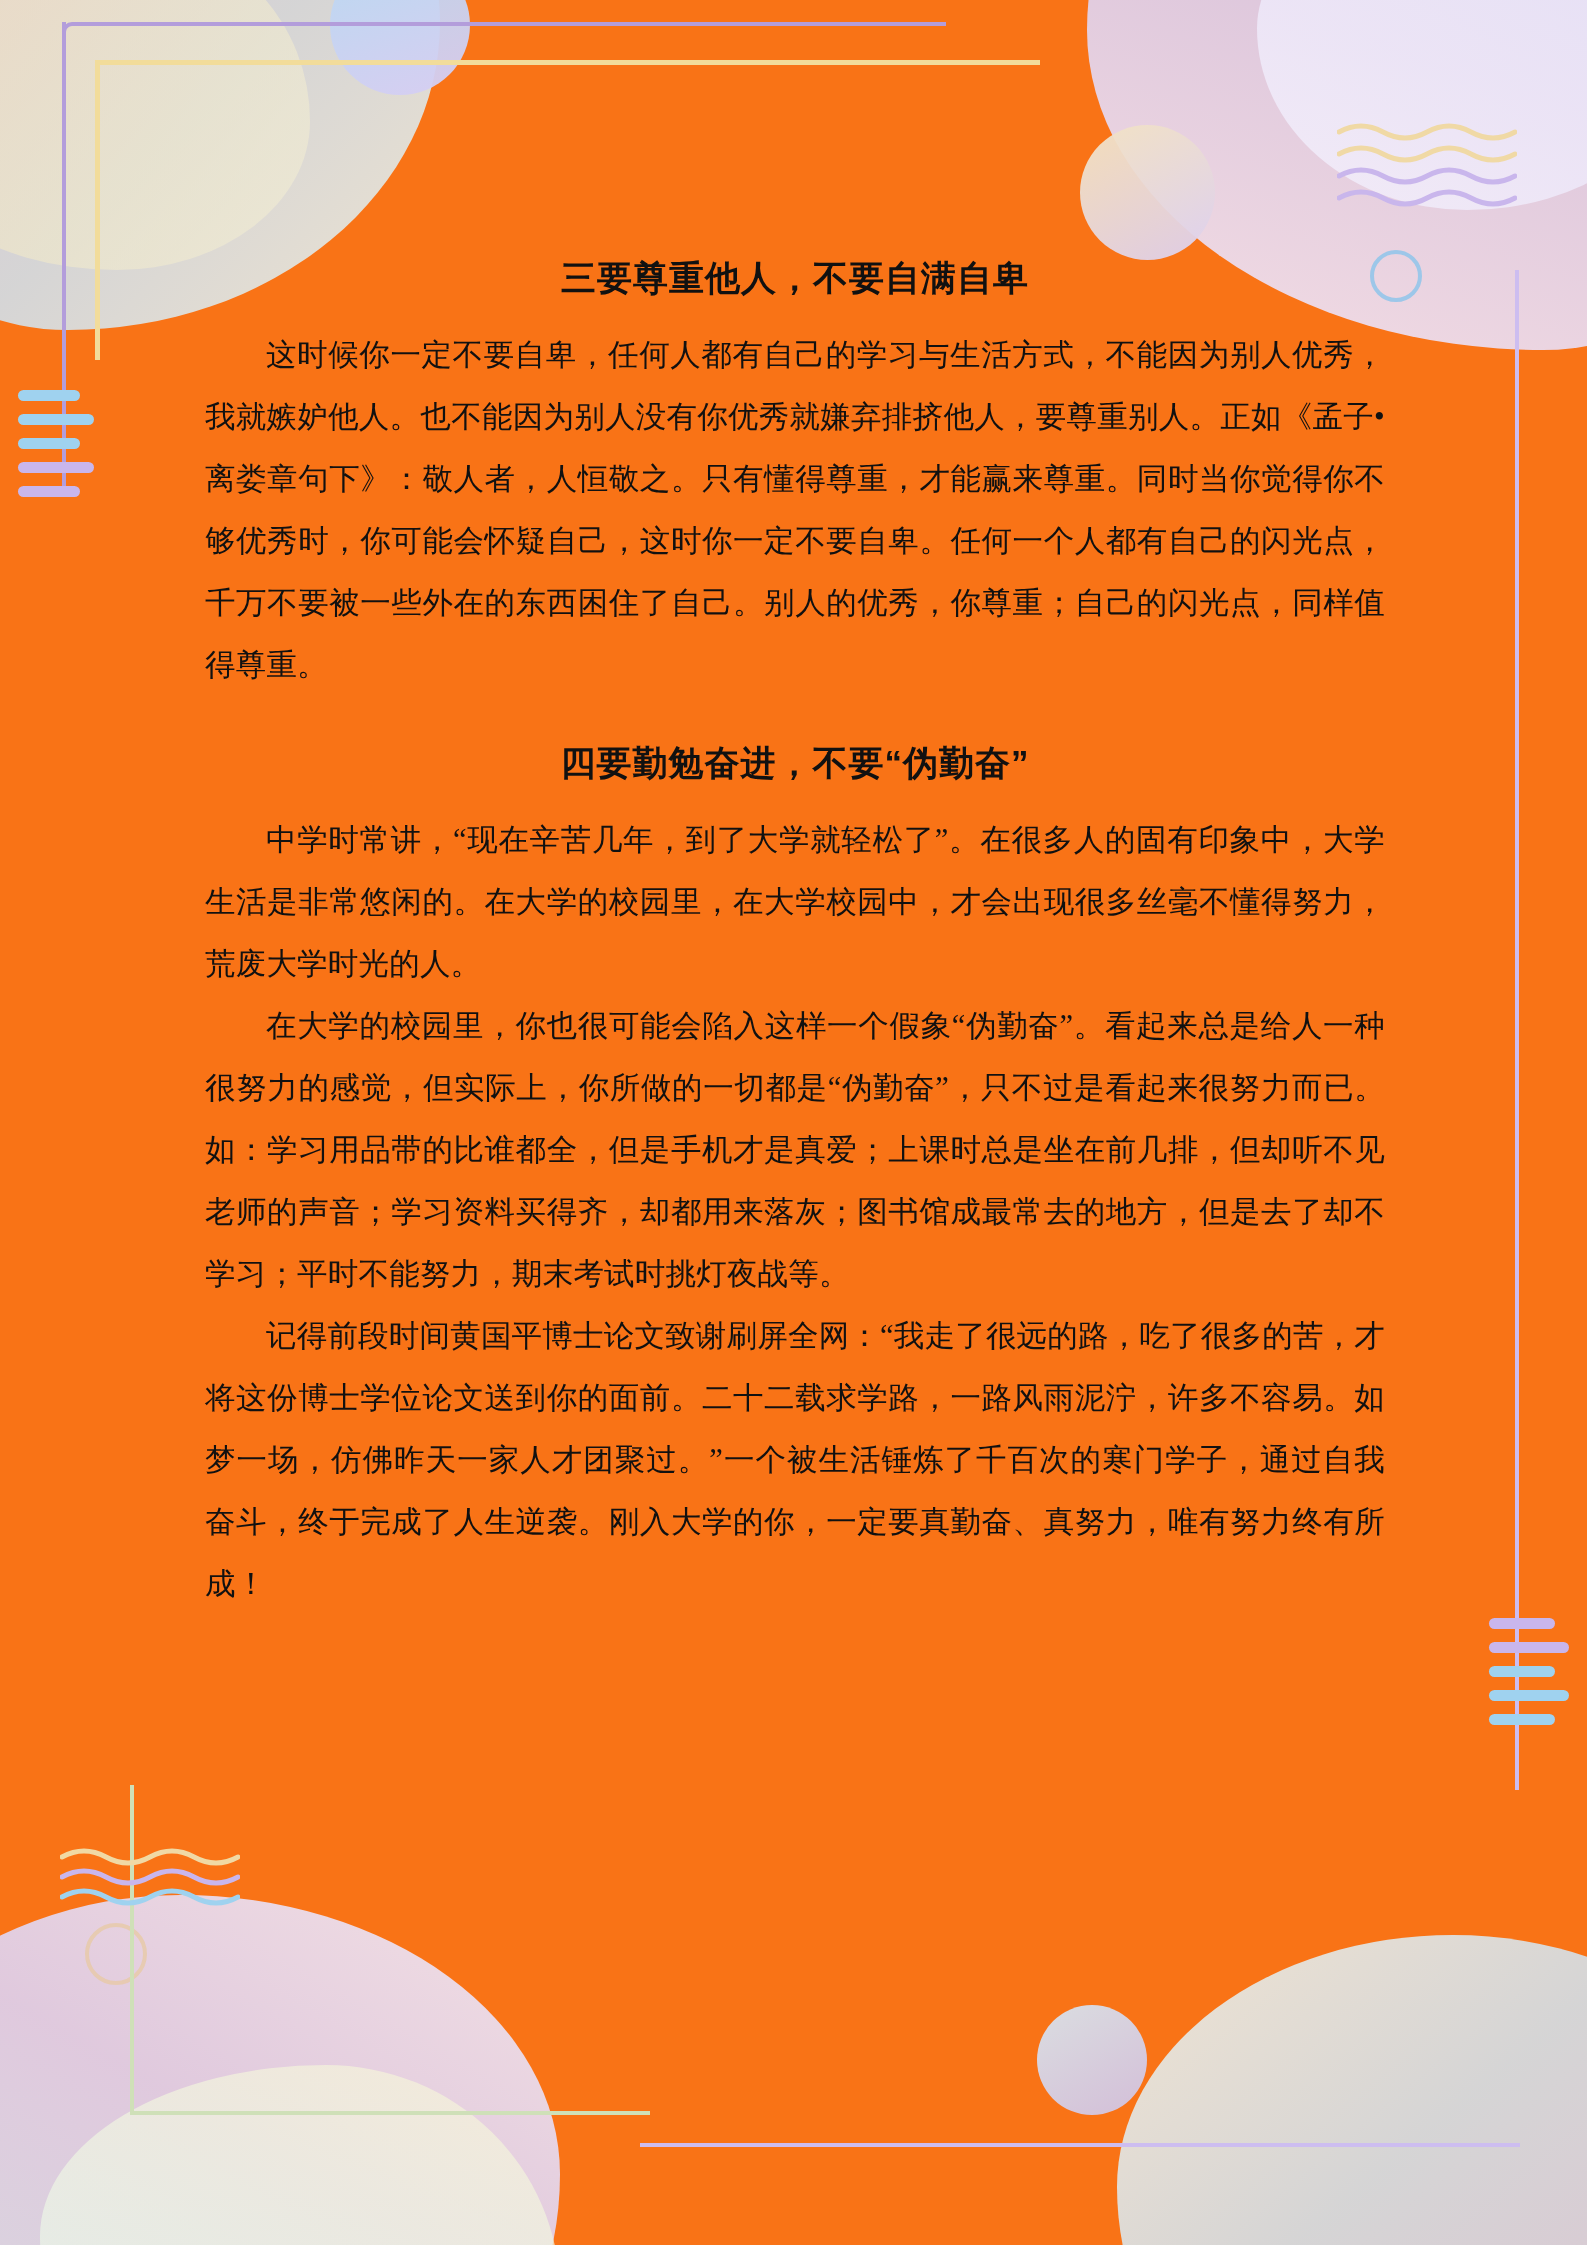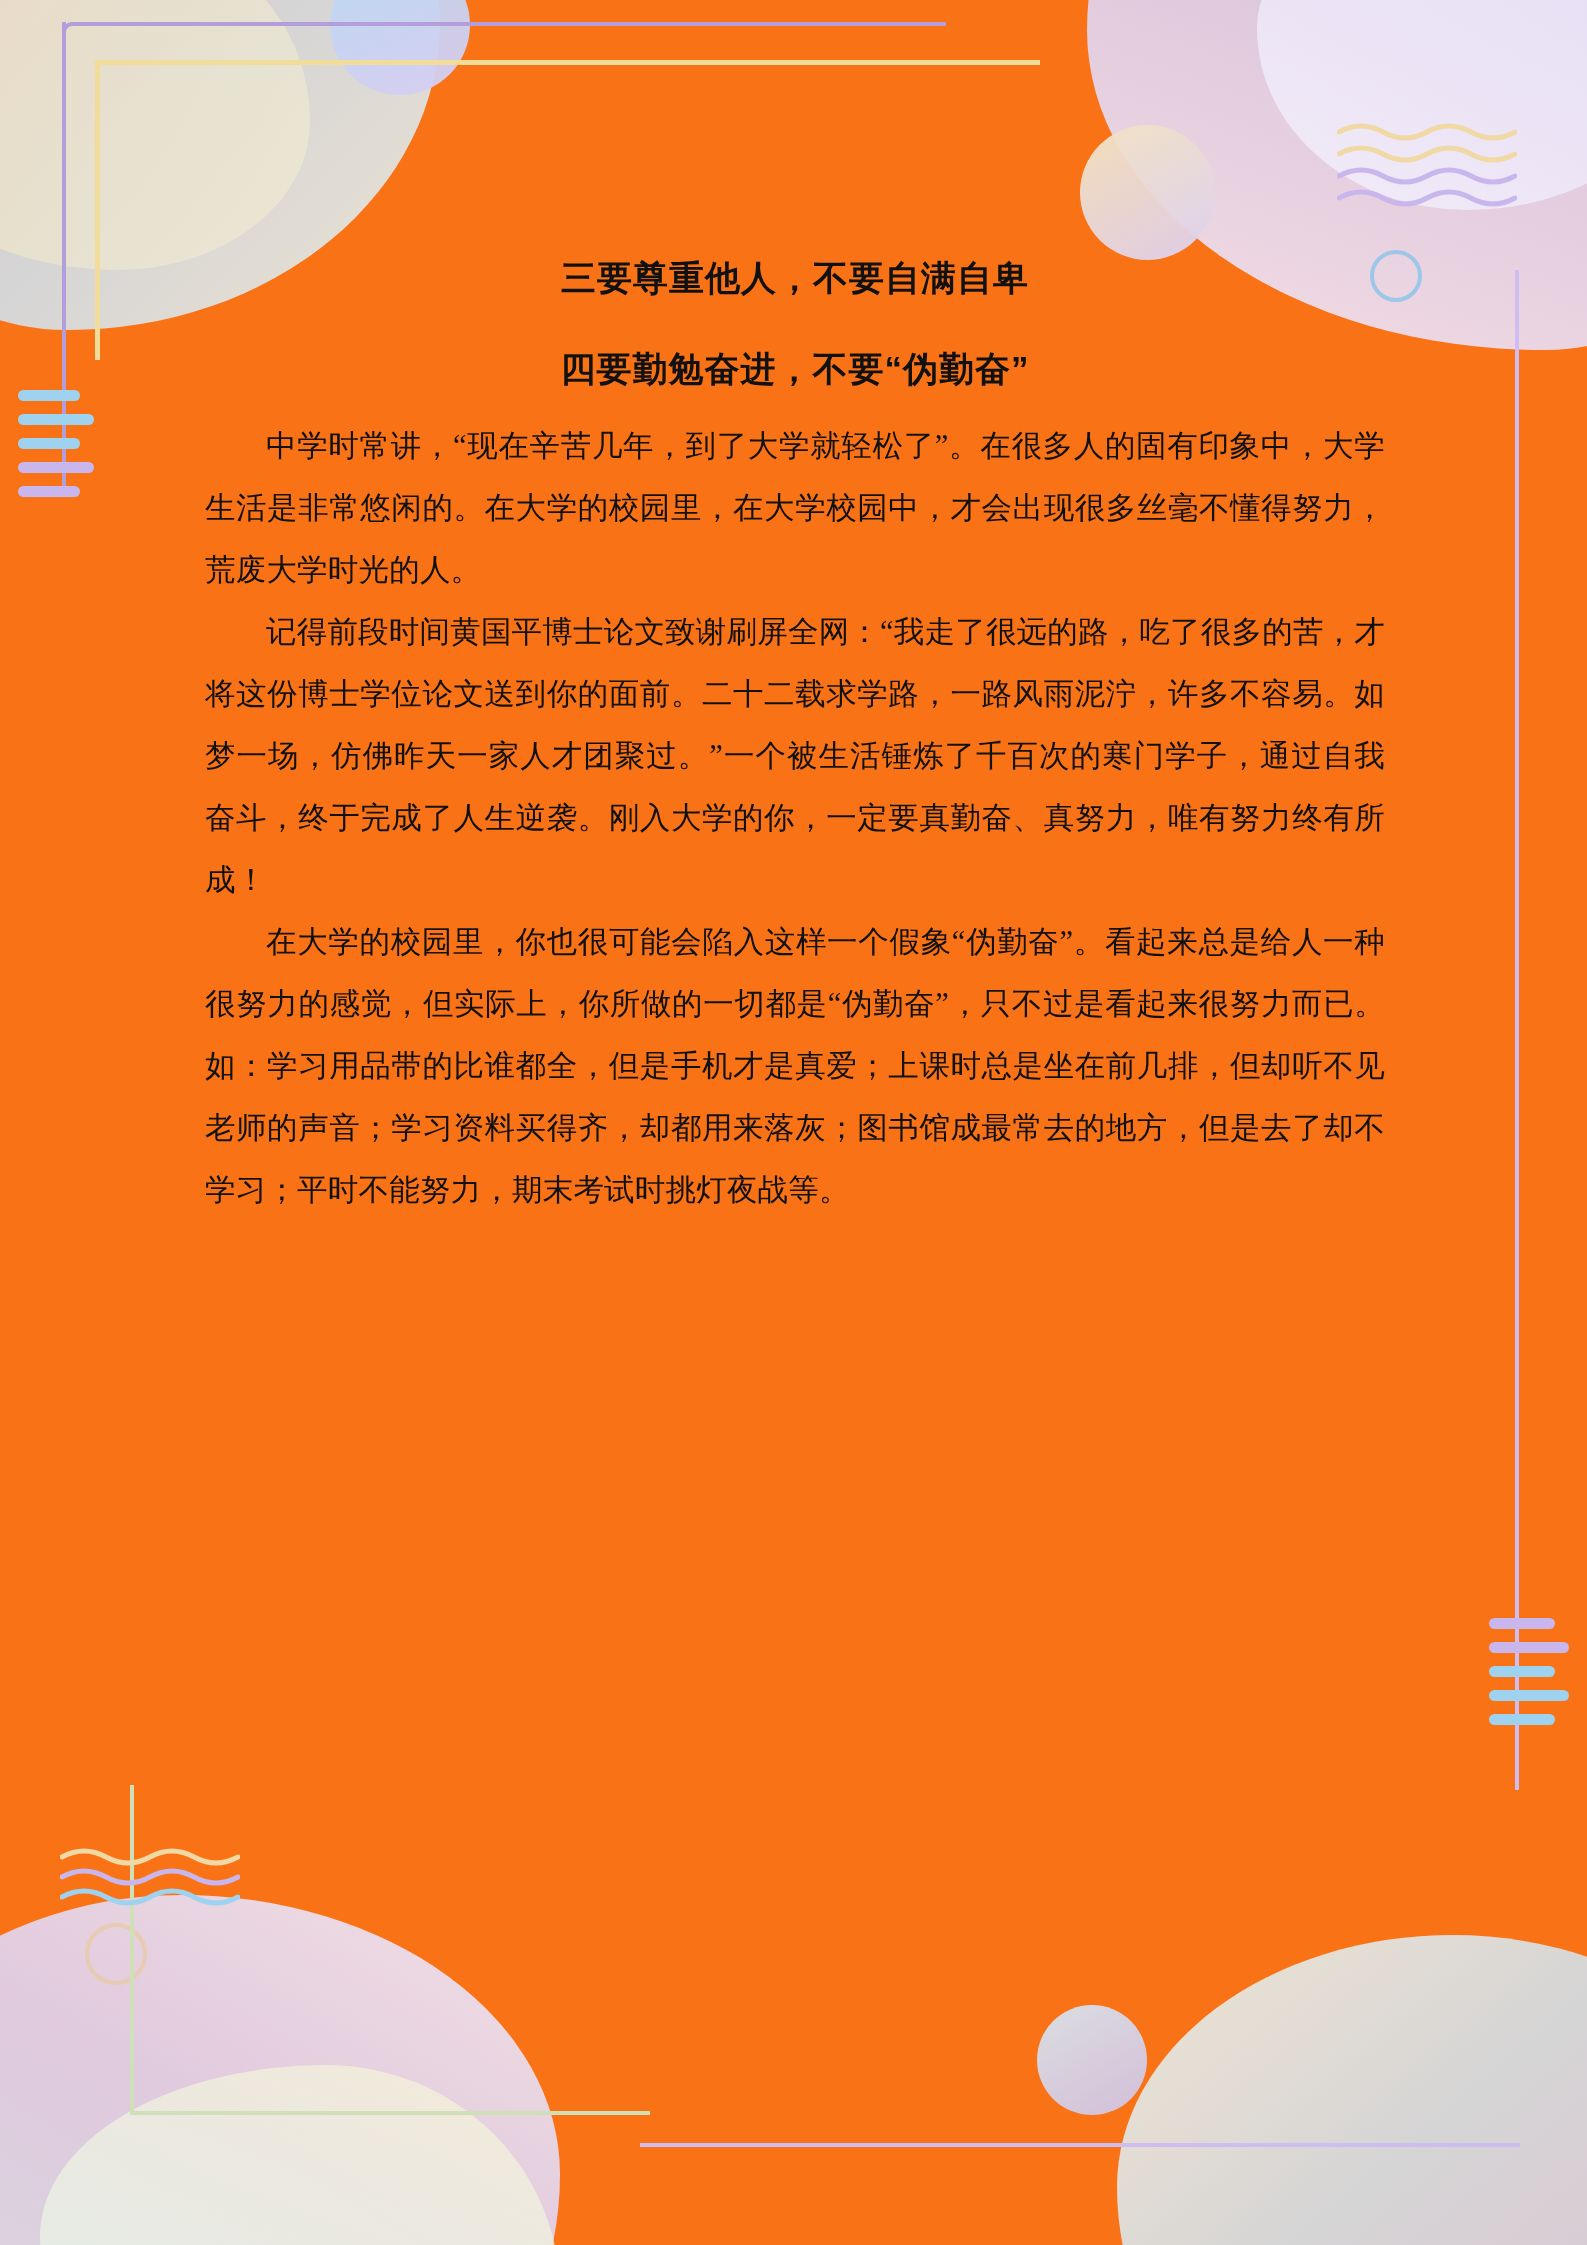--- a/index.html
+++ b/index.html
@@ -267,23 +267,24 @@
     <div class="bar" style="width:66px;background:#9fd2ef;"></div>
     <div class="bar" style="width:80px;background:#9fd2ef;"></div>
     <div class="bar" style="width:66px;background:#9fd2ef;"></div>
   </div>
 
   <div class="content">
 
     <h2 class="section-title">三要尊重他人，不要自满自卑</h2>
 
 
+    <p class="para">这时候你一定不要自卑，任何人都有自己的学习与生活方式，不能因为别人优秀，我就嫉妒他人。也不能因为别人没有你优秀就嫌弃排挤他人，要尊重别人。正如《孟子•离娄章句下》：敬人者，人恒敬之。只有懂得尊重，才能赢来尊重。同时当你觉得你不够优秀时，你可能会怀疑自己，这时你一定不要自卑。任何一个人都有自己的闪光点，千万不要被一些外在的东西困住了自己。别人的优秀，你尊重；自己的闪光点，同样值得尊重。</p>
 
     <h2 class="section-title second">四要勤勉奋进，不要“伪勤奋”</h2>
 
     <p class="para">中学时常讲，“现在辛苦几年，到了大学就轻松了”。在很多人的固有印象中，大学生活是非常悠闲的。在大学的校园里，在大学校园中，才会出现很多丝毫不懂得努力，荒废大学时光的人。</p>
 
+    <p class="para">在大学的校园里，你也很可能会陷入这样一个假象“伪勤奋”。看起来总是给人一种很努力的感觉，但实际上，你所做的一切都是“伪勤奋”，只不过是看起来很努力而已。如：学习用品带的比谁都全，但是手机才是真爱；上课时总是坐在前几排，但却听不见老师的声音；学习资料买得齐，却都用来落灰；图书馆成最常去的地方，但是去了却不学习；平时不能努力，期末考试时挑灯夜战等。</p>
+
     <p class="para">记得前段时间黄国平博士论文致谢刷屏全网：“我走了很远的路，吃了很多的苦，才将这份博士学位论文送到你的面前。二十二载求学路，一路风雨泥泞，许多不容易。如梦一场，仿佛昨天一家人才团聚过。”一个被生活锤炼了千百次的寒门学子，通过自我奋斗，终于完成了人生逆袭。刚入大学的你，一定要真勤奋、真努力，唯有努力终有所成！</p>
-
-    <p class="para">在大学的校园里，你也很可能会陷入这样一个假象“伪勤奋”。看起来总是给人一种很努力的感觉，但实际上，你所做的一切都是“伪勤奋”，只不过是看起来很努力而已。如：学习用品带的比谁都全，但是手机才是真爱；上课时总是坐在前几排，但却听不见老师的声音；学习资料买得齐，却都用来落灰；图书馆成最常去的地方，但是去了却不学习；平时不能努力，期末考试时挑灯夜战等。</p>
 
   </div>
 </div>
 
 </body></html>

